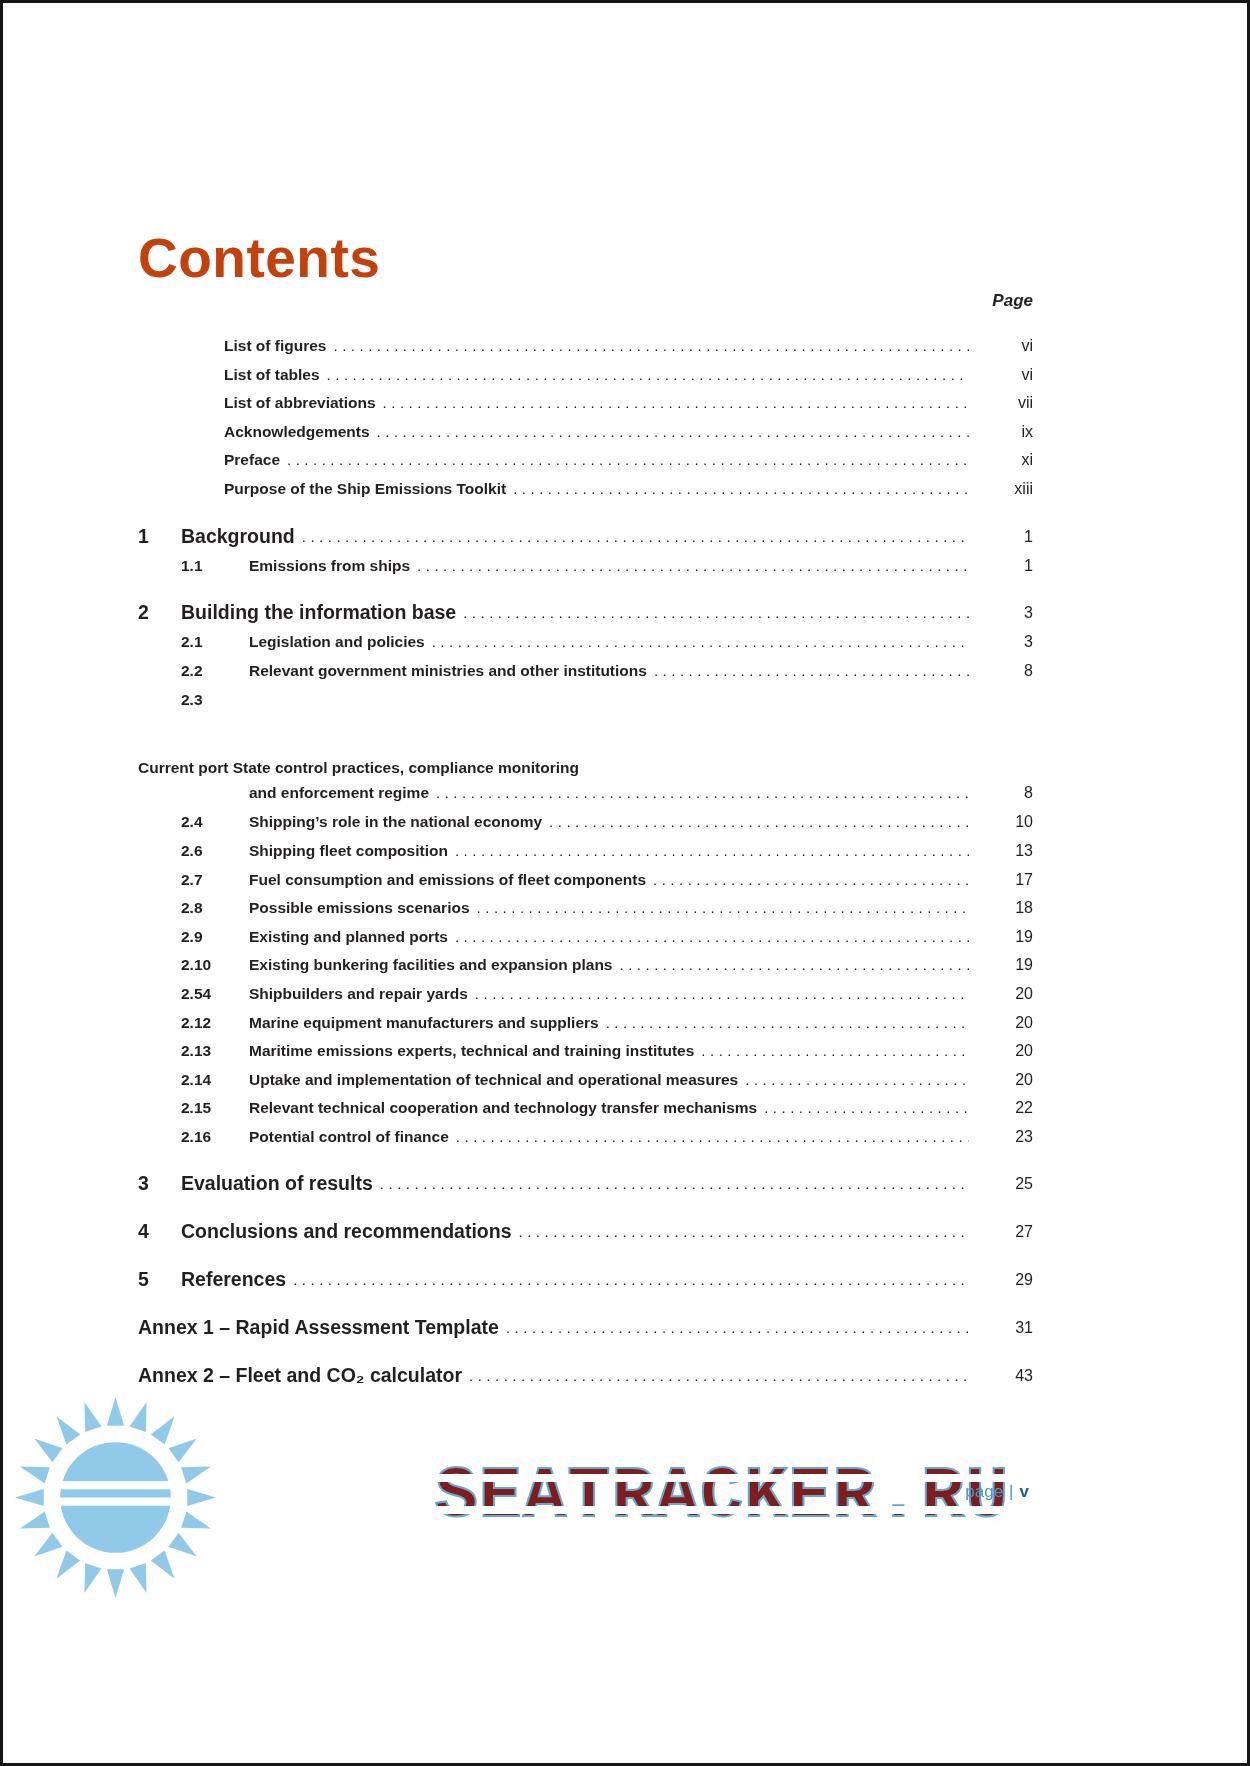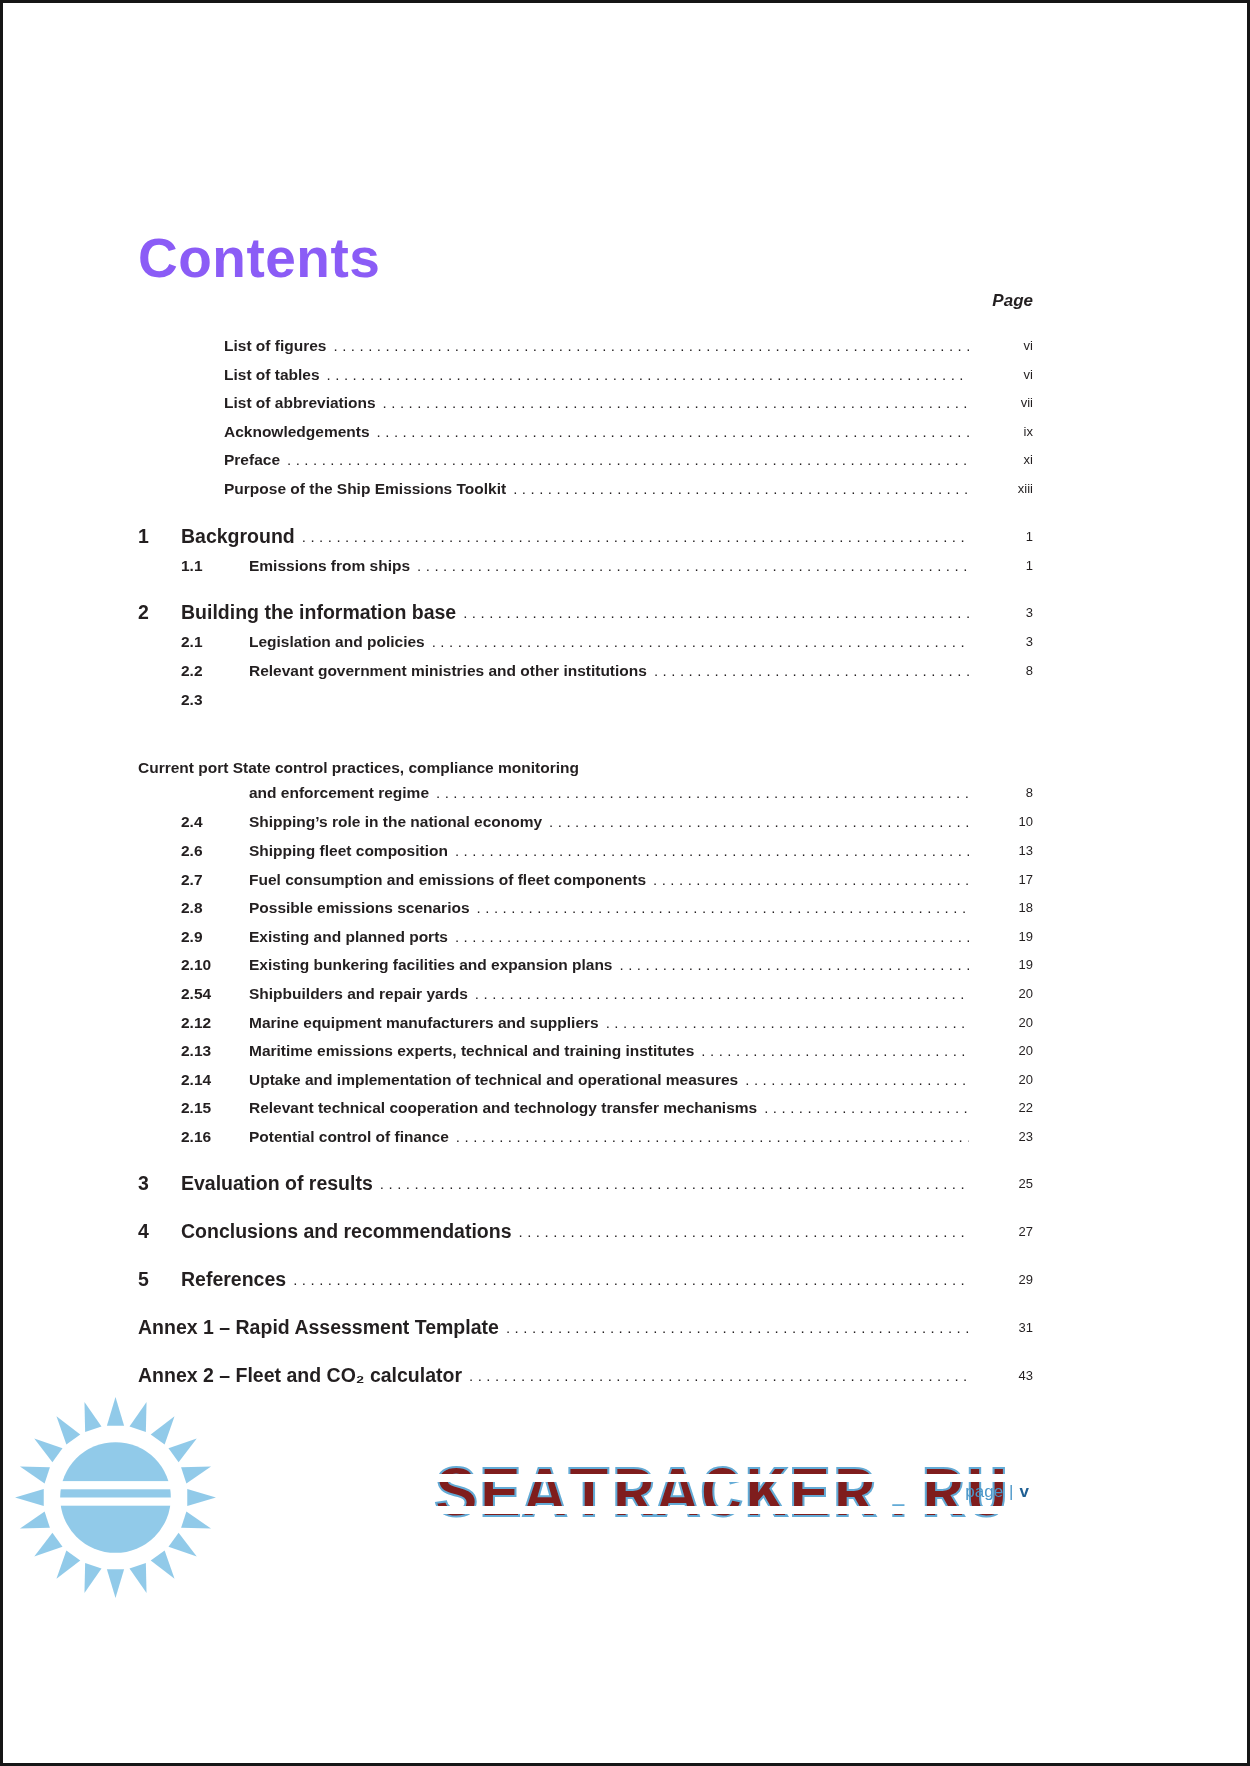--- a/index.html
+++ b/index.html
@@ -8,21 +8,21 @@
     position:relative;
     width:1250px; height:1766px;
     background:#ffffff;
     border:3px solid #161616;
     overflow:hidden;
     font-family:"Liberation Sans","DejaVu Sans",sans-serif;
     color:#231f20;
   }
   .content { position:absolute; top:0; left:135px; width:895px; padding-top:228px; }
   .title {
-    font-size:55px; font-weight:bold; color:#8b5cf6;
+    font-size:55px; font-weight:bold; color:#c2410c;
     letter-spacing:0.5px; line-height:1;
   }
   .page-col-label {
     text-align:right; font-style:italic; font-weight:600;
     font-size:17px; margin-top:4px; line-height:22px;
   }
   .toc { margin-top:20px; }
   .toc-row {
     display:flex; align-items:flex-start;
     font-size:15.5px; font-weight:bold; line-height:28.6px;
@@ -37,21 +37,21 @@
   .toc-row.cont { line-height:24px; margin-bottom:3px; }
   .toc-row.first-line { line-height:26px; margin-top:2px;flex-direction:column; }
   .dots {
     flex:1 1 auto; overflow:hidden; white-space:nowrap;
     margin:0 4px 0 7px; font-size:15px; font-weight:normal;
   }
   .dots::after {
     content:"........................................................................................................................";
     letter-spacing:4.5px; color:#231f20;
   }
-  .pagenum { flex:0 0 60px; text-align:right; font-size:13px; font-weight:normal; }
+  .pagenum { flex:0 0 60px; text-align:right; font-size:16px; font-weight:normal; }
 
   .watermark {
     position:absolute; left:10px; top:1382px; width:1225px; height:225px;
     display:flex; align-items:center; z-index:1; pointer-events:none;
   }
   .sun { width:205px; height:205px; flex:0 0 205px; opacity:0.95; }
   .wm-text-wrap { position:relative; flex:1; margin-left:-12px; height:120px; }
   .wm-text {
     display:block; text-align:center; white-space:nowrap;
     font-family:Liberation Mono, monospace;

